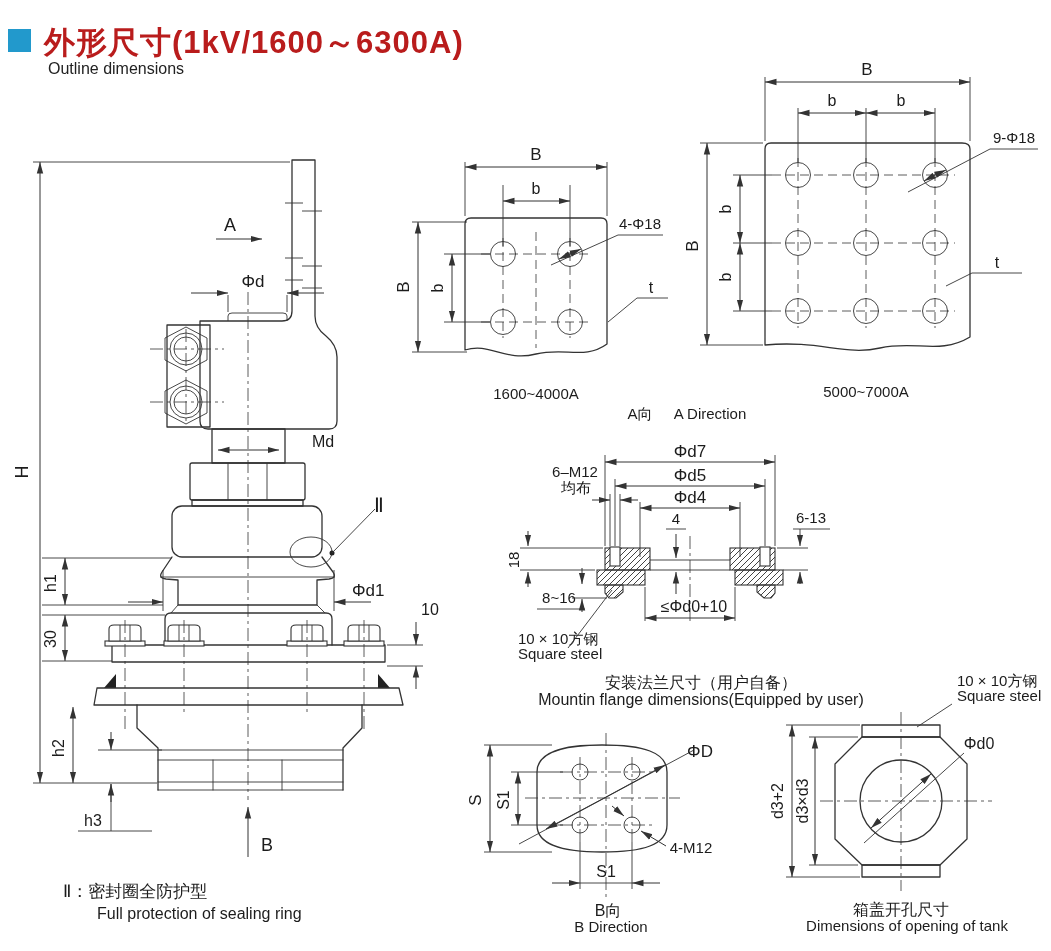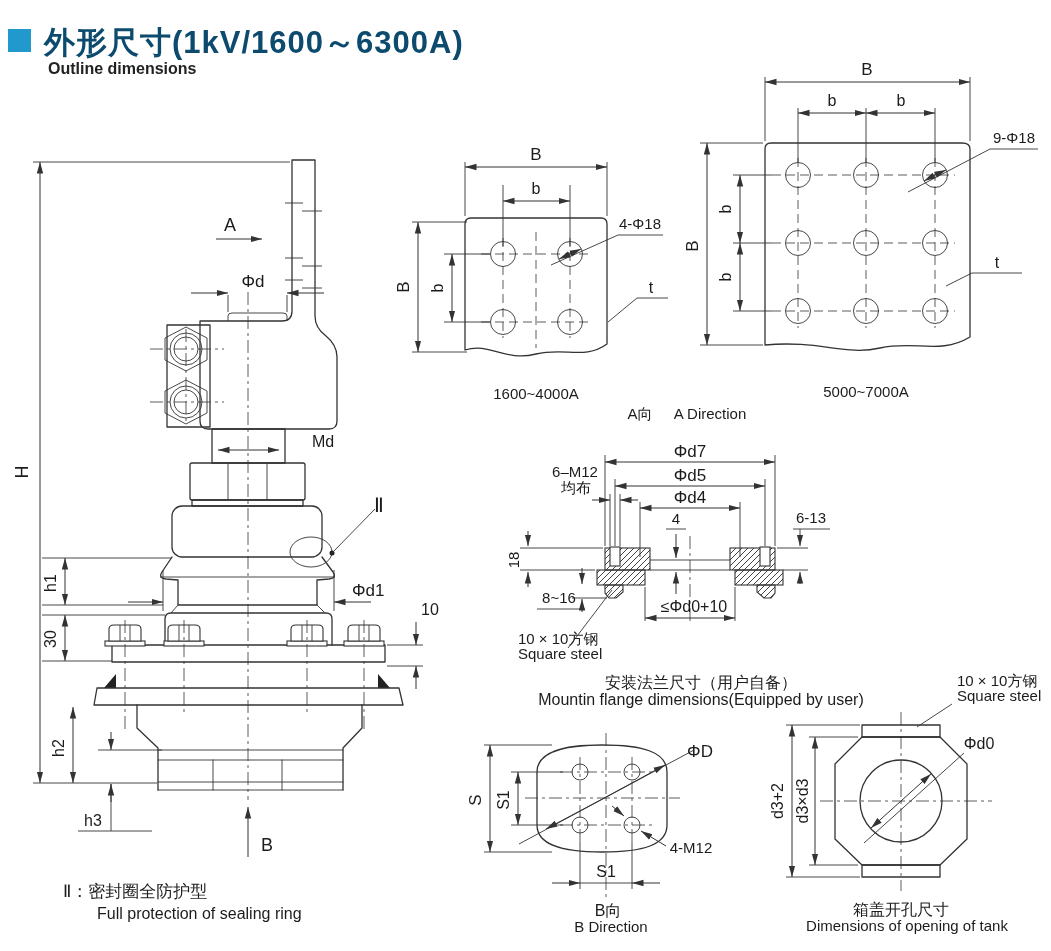--- a/index.html
+++ b/index.html
@@ -1,22 +1,22 @@
 <!DOCTYPE html>
 <html><head>
 <meta charset="utf-8">
 <style>
   html,body{margin:0;padding:0;background:#ffffff;}
   #canvas{position:relative;width:1051px;height:951px;background:#fff;overflow:hidden;
           font-family:"Liberation Sans", sans-serif;}
   #hdr{position:absolute;left:0;top:0;width:100%;}
   #hdr .sq{position:absolute;left:8px;top:29px;width:23px;height:23px;background:#2299cc;}
-  #hdr h1{position:absolute;left:44px;top:22px;margin:0;font-size:31px;font-weight:bold;color:#0c4a6e;
+  #hdr h1{position:absolute;left:44px;top:22px;margin:0;font-size:31px;font-weight:bold;color:#b91c1c;
           letter-spacing:1px;white-space:nowrap;}
-  #hdr .sub{position:absolute;left:48px;top:60px;font-size:16px;font-weight:bold;color:#222;}
+  #hdr .sub{position:absolute;left:48px;top:60px;font-size:16px;font-weight:normal;color:#222;}
   svg{position:absolute;left:0;top:0;}
   .ol{fill:none;stroke:#333;stroke-width:1.3;stroke-linejoin:round;stroke-linecap:round;}
   .thin{fill:none;stroke:#333;stroke-width:0.9;}
   .dim{fill:none;stroke:#333;stroke-width:1;}
   .cl{fill:none;stroke:#333;stroke-width:0.8;stroke-dasharray:13 4 3 4;}
   .dsh{fill:none;stroke:#333;stroke-width:0.8;stroke-dasharray:9 5;}
   .hat{fill:url(#hatch);stroke:#333;stroke-width:1.1;}
   .wht{fill:#fff;stroke:#333;stroke-width:1.1;}
   .blk{fill:#222;stroke:none;}
   text{fill:#1c1c1c;font-family:"Liberation Sans", sans-serif;}

